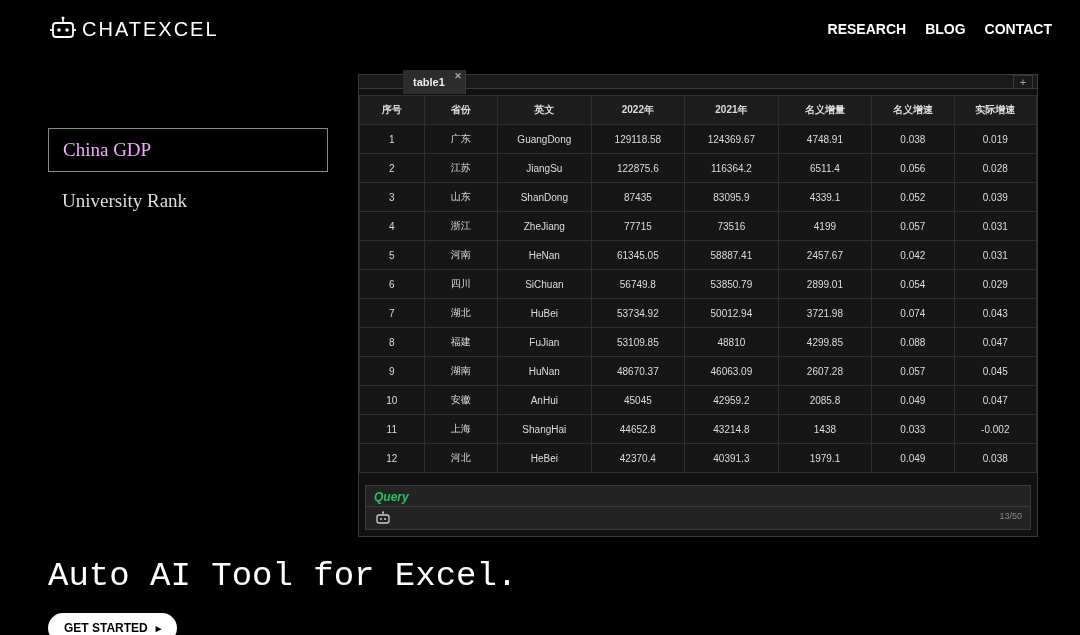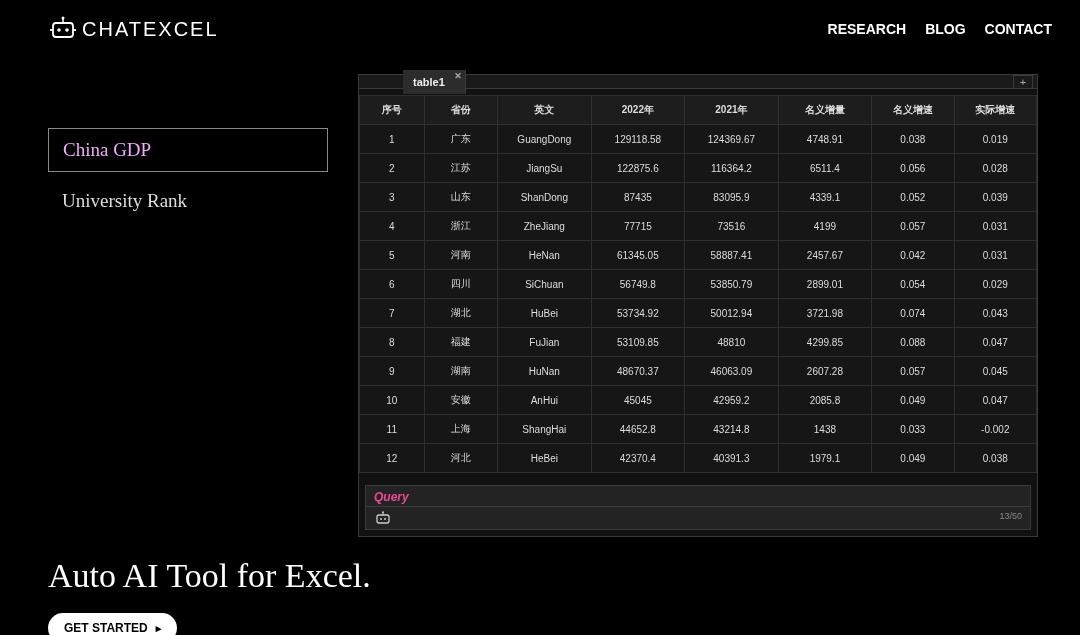--- a/index.html
+++ b/index.html
@@ -123,35 +123,35 @@
   .query-box {
     margin: 12px 6px 6px 6px;
     background: #232323;
     border: 1px solid #3a3a3a;
     font-size: 12px;
   }
   .query-title {
     font-weight: 700;
     font-style: italic;
     padding: 4px 8px 2px 8px;
-    color: #ec4899;
+    color: #22c55e;
     border-bottom: 1px solid #3a3a3a;
   }
   .query-body {
     display: flex;
     justify-content: space-between;
     padding: 4px 8px;
   }
   .query-count { font-size: 9px; color: #888; }
   .bot-mini svg { display:block; }
   .hero {
     padding: 20px 48px 10px 48px;
   }
   .hero-title {
-    font-family: Liberation Serif, serif;
+    font-family: Liberation Mono, monospace;
     font-size: 34px;
     font-weight: 400;
   }
   .cta {
     margin-top: 18px;
     display: inline-flex;
     align-items: center;
     gap: 8px;
     background: #fff;
     color: #000;

